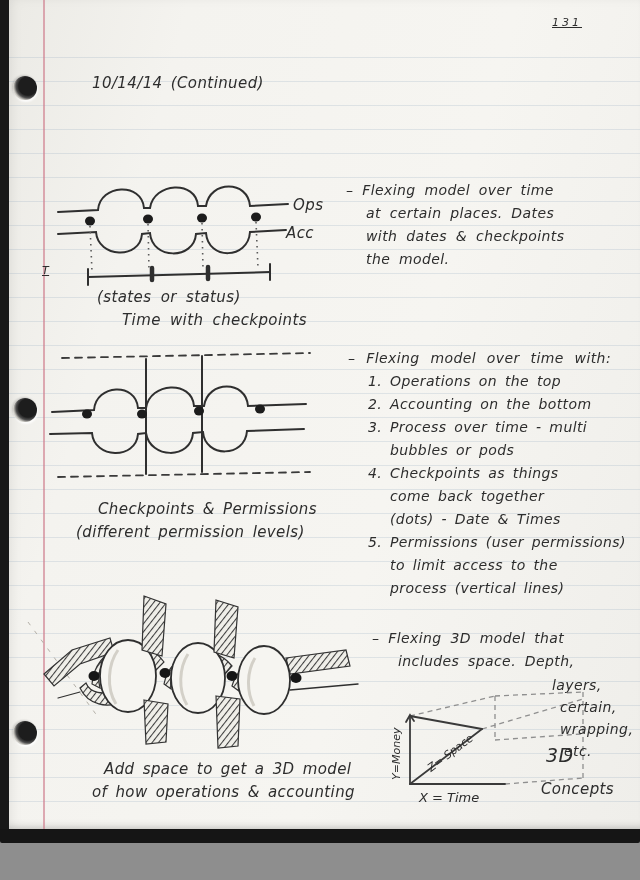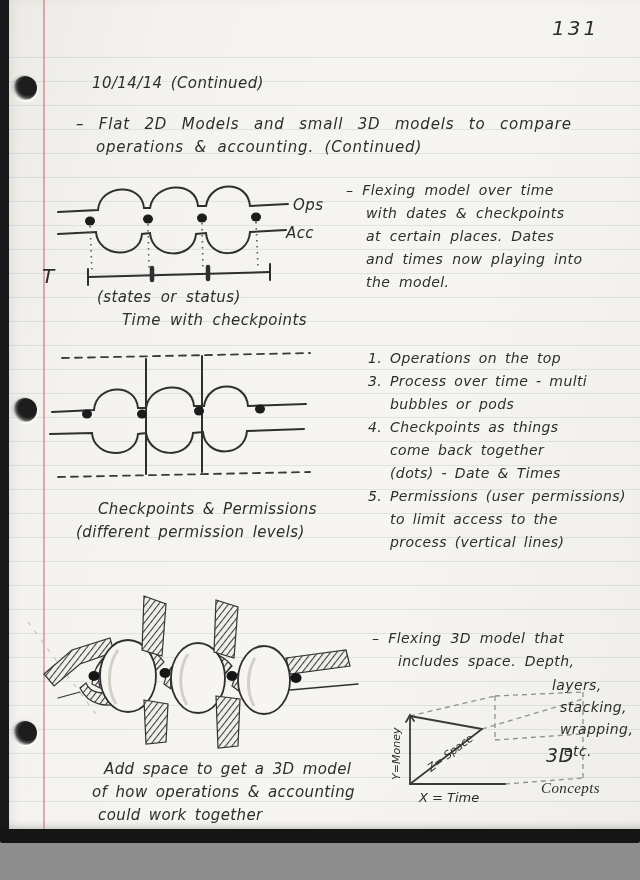--- a/index.html
+++ b/index.html
@@ -12,45 +12,41 @@
   .ruled{position:absolute;left:9px;top:34px;width:631px;height:790px;
     background:repeating-linear-gradient(to bottom,transparent 0 23px,rgba(127,154,181,.20) 23px 24px);}
   .margin-line{position:absolute;left:43px;top:0;width:2px;height:829px;background:rgba(207,127,143,.65);}
   .hole{position:absolute;width:24px;height:24px;border-radius:50%;
     background:radial-gradient(circle at 62% 42%, #1d1d1d 0 45%, #4e4e4e 58%, #c9c7c1 70%, #f1f0ec 82%);
     box-shadow:1px 2px 2px rgba(255,255,255,.8), -1px -1px 2px rgba(0,0,0,.15);}
   .bottom-bar{position:absolute;left:0;top:829px;width:640px;height:14px;background:#151515;border-radius:0 0 2px 2px;}
 
   .hw{position:absolute;font-family:"DejaVu Sans",sans-serif;font-style:italic;color:#2d2d2d;
       letter-spacing:.4px;white-space:nowrap;}
-  .sz15{font-size:15px;} .sz14{font-size:14px;} .sz16{font-size:20px;}
+  .sz15{font-size:15px;} .sz14{font-size:14px;} .sz16{font-size:11px;text-decoration:underline;}
   .lines div{line-height:23px;}
   .ind1{padding-left:20px;} .ind2{padding-left:42px;}
   svg{position:absolute;overflow:visible;}
   svg text{font-family:"DejaVu Sans",sans-serif;font-style:italic;fill:#2d2d2d;}
 </style>
 </head>
 <body>
 
 <div class="scene">
   <div class="paper">
     <div class="ruled"></div>
     <div class="margin-line"></div>
     <div class="left-strip"></div>
     <div class="hole" style="left:13px;top:76px;"></div>
     <div class="hole" style="left:13px;top:398px;"></div>
     <div class="hole" style="left:13px;top:721px;"></div>
 
     <div class="hw sz16" style="left:552px;top:16px;letter-spacing:3px;">131</div>
 
     <div class="hw sz15" style="left:58px;top:74px;word-spacing:3px;margin-left:34px;">10/14/14 (Continued)</div>
-    <div class="hw sz15 lines" style="left:76px;top:113px;word-spacing:9px;letter-spacing:.8px;">
-      <div>– Flat 2D Models and small 3D models to compare</div>
-      <div class="ind1" style="word-spacing:5px;">operations &amp; accounting. (Continued)</div>
-    </div>
 
     <svg style="left:40px;top:176px;" width="290" height="150" viewBox="0 0 290 150">
       <g fill="none" stroke="#2f2f2f" stroke-width="2" stroke-linecap="round">
         <path d="M18,36 L58,34 C60,8 102,6 104,32 L110,32 C114,6 156,4 158,30 L166,30 C170,4 208,4 210,30 L248,28"></path>
         <path d="M18,58 L56,56 C58,82 100,84 102,58 L110,57 C112,84 154,84 156,58 L166,57 C168,84 208,84 210,56 L246,54"></path>
       </g>
       <g fill="#1c1c1c" stroke="none">
         <ellipse cx="50" cy="45" rx="5" ry="4.5"></ellipse>
         <ellipse cx="108" cy="43" rx="5" ry="4.5"></ellipse>
         <ellipse cx="162" cy="42" rx="5" ry="4.5"></ellipse>
@@ -73,23 +69,22 @@
     <div class="hw sz16" style="left:42px;top:264px;">T</div>
     <div class="hw sz15" style="left:293px;top:196px;">Ops</div>
     <div class="hw sz15" style="left:286px;top:224px;">Acc</div>
     <div class="hw sz15 lines" style="left:97px;top:286px;word-spacing:4px;">
       <div>(states or status)</div>
       <div style="padding-left:25px;">Time with checkpoints</div>
     </div>
 
     <div class="hw sz14 lines" style="left:346px;top:179px;word-spacing:4px;">
       <div>– Flexing model over time</div>
+      <div class="ind1">at certain places. Dates</div>
       <div class="ind1">with dates &amp; checkpoints</div>
-      <div class="ind1">at certain places. Dates</div>
-      <div class="ind1">and times now playing into</div>
       <div class="ind1">the model.</div>
     </div>
 
     <svg style="left:38px;top:346px;" width="300" height="140" viewBox="0 0 300 140">
       <g fill="none" stroke="#3a3a3a" stroke-width="1.8" stroke-dasharray="7 6" stroke-linecap="round">
         <path d="M24,12 L272,7"></path>
         <path d="M20,131 L272,126"></path>
       </g>
       <g fill="none" stroke="#2f2f2f" stroke-width="2" stroke-linecap="round">
         <path d="M108,13 L108,128"></path>
@@ -103,21 +98,23 @@
         <ellipse cx="161" cy="65" rx="5" ry="4.5"></ellipse>
         <ellipse cx="222" cy="63" rx="5" ry="4.5"></ellipse>
       </g>
     </svg>
     <div class="hw sz15 lines" style="left:76px;top:498px;word-spacing:3px;">
       <div style="padding-left:22px;">Checkpoints &amp; Permissions</div>
       <div>(different permission levels)</div>
     </div>
 
     <div class="hw sz14 lines" style="left:348px;top:347px;word-spacing:3px;">
+      <div style="word-spacing:6px;">– Flexing model over time with:</div>
       <div class="ind1">1. Operations on the top</div>
+      <div class="ind1">2. Accounting on the bottom</div>
       <div class="ind1">3. Process over time - multi</div>
       <div class="ind2">bubbles or pods</div>
       <div class="ind1">4. Checkpoints as things</div>
       <div class="ind2">come back together</div>
       <div class="ind2">(dots) - Date &amp; Times</div>
       <div class="ind1">5. Permissions (user permissions)</div>
       <div class="ind2">to limit access to the</div>
       <div class="ind2">process (vertical lines)</div>
     </div>
 
@@ -164,21 +161,20 @@
         <ellipse cx="137" cy="81" rx="5.5" ry="5"></ellipse>
         <ellipse cx="204" cy="84" rx="5.5" ry="5"></ellipse>
         <ellipse cx="268" cy="86" rx="5.5" ry="5"></ellipse>
       </g>
       <path d="M262,98 L330,92" fill="none" stroke="#2f2f2f" stroke-width="1.4" stroke-linecap="round"></path>
       <path d="M30,106 L52,100" fill="none" stroke="#2f2f2f" stroke-width="1.2" stroke-linecap="round"></path>
     </svg>
     <div class="hw sz15 lines" style="left:92px;top:758px;word-spacing:3px;">
       <div style="padding-left:12px;">Add space to get a 3D model</div>
       <div>of how operations &amp; accounting</div>
-      <div style="padding-left:6px;">could work together</div>
     </div>
 
     <div class="hw sz14 lines" style="left:372px;top:627px;word-spacing:4px;">
       <div>– Flexing 3D model that</div>
       <div style="padding-left:26px;">includes space. Depth,</div>
     </div>
 
     <svg style="left:383px;top:686px;" width="215" height="125" viewBox="0 0 215 125">
       <g fill="none" stroke="#8f8f8f" stroke-width="1.3" stroke-dasharray="5 4">
         <path d="M27,30 L112,10"></path>
@@ -196,22 +192,22 @@
         <path d="M27,98 L99,43"></path>
         <path d="M27,30 L99,43"></path>
       </g>
       <text transform="translate(17,94) rotate(-90)" font-size="11">Y=Money</text>
       <text transform="translate(48,86) rotate(-37)" font-size="11">Z= Space</text>
       <text x="36" y="116" font-size="13">X = Time</text>
     </svg>
 
     <div class="hw lines sz14" style="left:552px;top:674px;">
       <div style="line-height:22px;">layers,</div>
-      <div style="line-height:22px;padding-left:8px;">stacking,</div>
+      <div style="line-height:22px;padding-left:8px;">certain,</div>
       <div style="line-height:22px;padding-left:8px;">wrapping,</div>
       <div style="line-height:22px;padding-left:12px;">etc.</div>
     </div>
     <div class="hw" style="left:546px;top:744px;font-size:19px;">3D</div>
-    <div class="hw sz15" style="left:541px;top:780px;font-family:Liberation Serif, serif;">Concepts</div>
+    <div class="hw sz15" style="left:541px;top:780px;">Concepts</div>
   </div>
 
   <div class="bottom-bar"></div>
 </div>
 
 </body></html>

